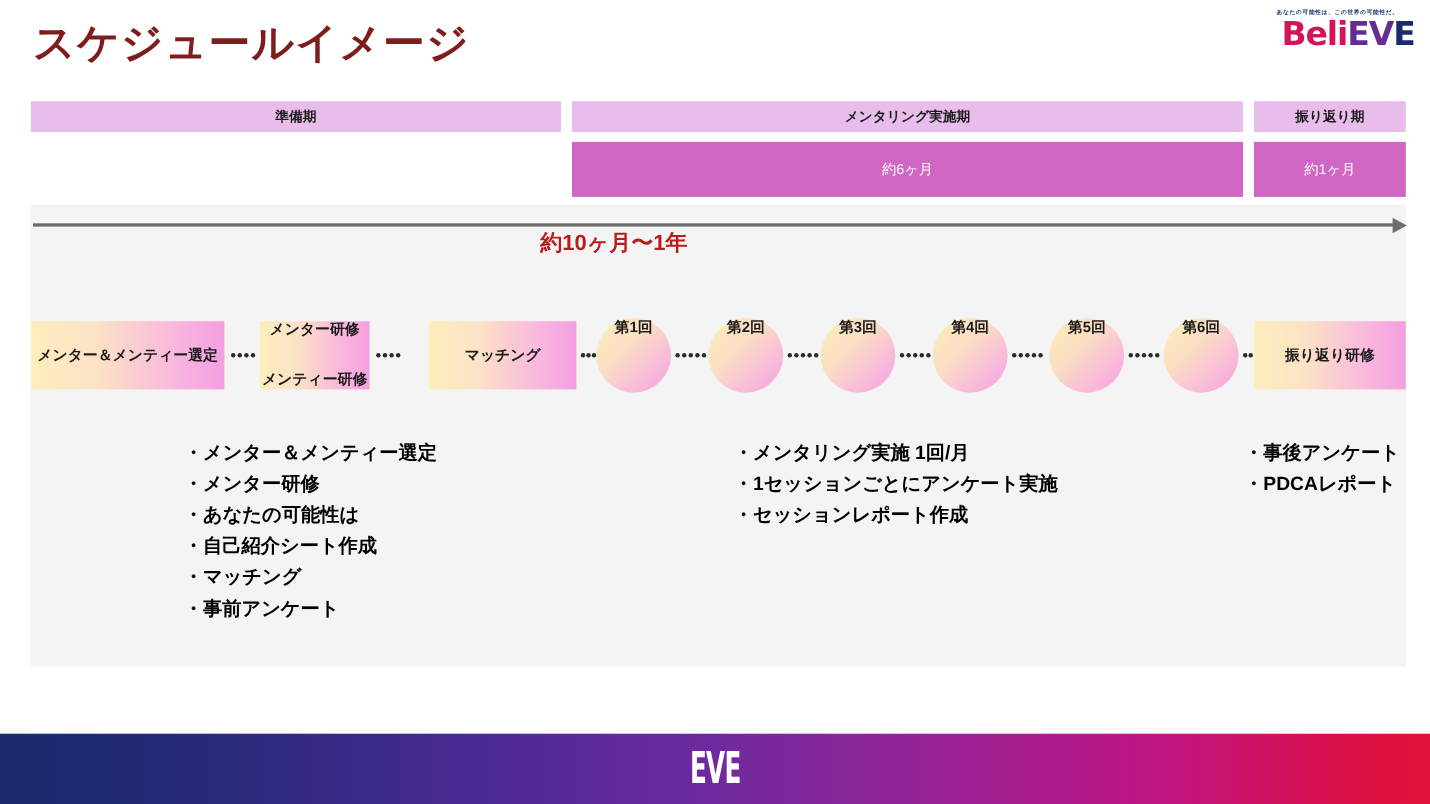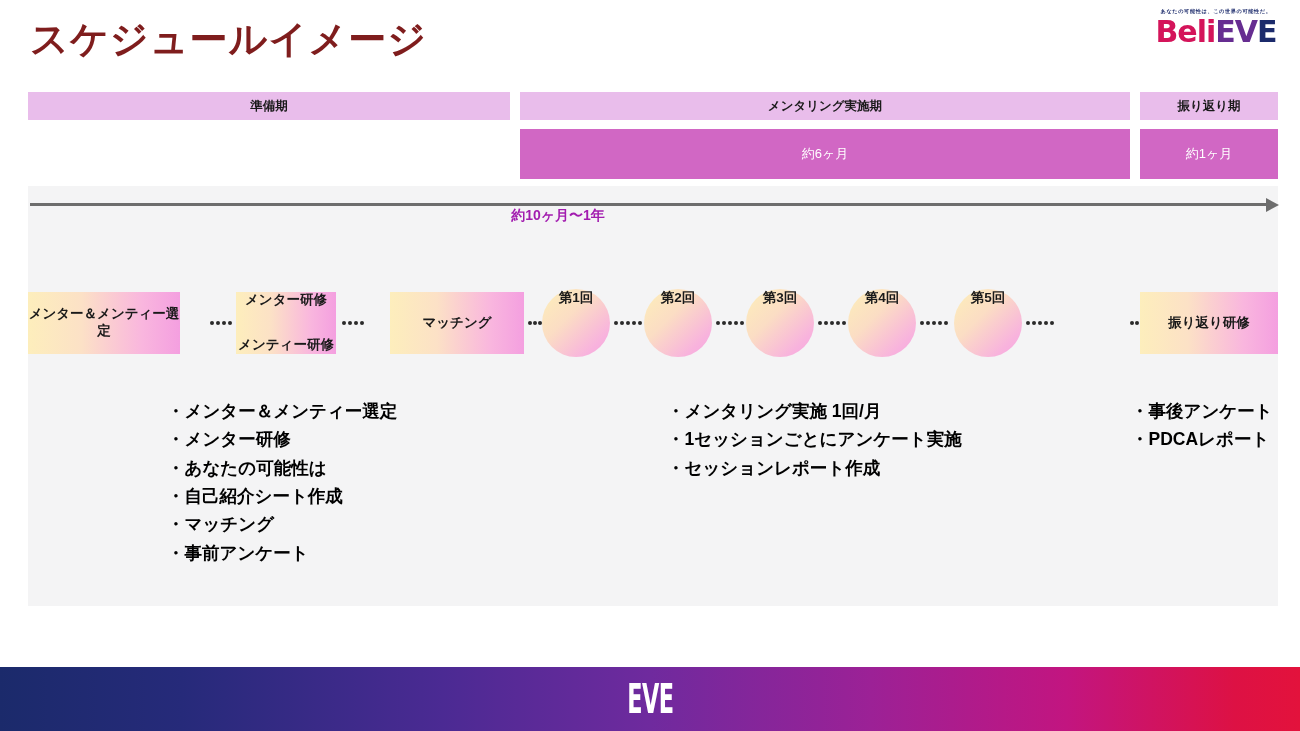--- a/index.html
+++ b/index.html
@@ -17,21 +17,21 @@
     font-size: 38px; font-weight: 700; letter-spacing: 1px;
     color: #7f1d1d; white-space: nowrap;
   }
   .logo-block { position: absolute; right: 14px; top: 8px; width: 140px; text-align: center; }
   .logo-tag {
     font-size: 5.2px; color: #1b2a6b; letter-spacing: .6px;
     white-space: nowrap; margin-bottom: 2px; font-weight: 700;
   }
   .logo-word {
     font-size: 30px; font-weight: 900; letter-spacing: -1px;
-    line-height: 1; white-space: nowrap; font-family: "DejaVu Sans", sans-serif;
+    line-height: 1; white-space: nowrap; font-family: "DejaVu Sans", sans-serif; text-align: right;
   }
   .logo-word .p1 { color: #d4145a; }
   .logo-word .p2 { color: #662d91; }
   .logo-word .p3 { color: #1b2a6b; }
   .phase-label {
     position: absolute; height: 28px; background: #e9bdeb;
     display: flex; align-items: center; justify-content: center;
     font-size: 12.5px; font-weight: 700; color: #1a1a1a;
   }
   .phase-dur {
@@ -53,21 +53,21 @@
   }
   .arrow-head {
     position: absolute; left: 1266px; top: 197.5px;
     width: 0; height: 0;
     border-top: 7px solid transparent;
     border-bottom: 7px solid transparent;
     border-left: 13px solid #6d6d6d;
   }
   .arrow-caption {
     position: absolute; left: 0; top: 207px; width: 1116px;
-    text-align: center; font-size: 14px; font-weight: 700; color: #a21caf;
+    text-align: center; font-size: 20px; font-weight: 700; color: #b91c1c;
   }
 
   
   .steps { position: absolute; left: 0; top: 292px; width: 1300px; height: 62px; }
   .step-box {
     position: absolute; top: 0; height: 62px;
     background: linear-gradient(90deg, #fdeebc 0%, #fce1c6 35%, #f9b6de 75%, #f49fe0 100%);
     display: flex; flex-direction: column; align-items: center; justify-content: center;
     font-size: 13.5px; font-weight: 700; color: #1a1a1a; line-height: 1.25;
     text-align: center;
@@ -120,21 +120,21 @@
   <div class="phase-dur" style="left:1140px; top:129px; width:138px;">約1ヶ月</div>
 
   <div class="panel"></div>
 
   <div class="arrow-line"></div>
   <div class="arrow-head"></div>
   <div class="arrow-caption">約10ヶ月〜1年</div>
 
   <div class="steps">
 
-    <div class="step-box" style="left:28px; width:152px;">
+    <div class="step-box" style="left:28px; width:176px;">
       <span>メンター＆メンティー選定</span>
     </div>
 
     <div class="dots" style="left:210px; width:22px;">
       <i></i>
         <i></i>
         <i></i>
         <i></i>
     </div>
 
@@ -213,20 +213,23 @@
     </div>
 
     <div class="dots" style="left:1026px; width:28px;">
       <i></i>
         <i></i>
         <i></i>
         <i></i>
         <i></i>
     </div>
 
+    <div class="step-circle" style="left:1058px;">
+      <span>第6回</span>
+    </div>
 
     <div class="dots" style="left:1130px; width:14px;">
       <i></i>
         <i></i>
         <i></i>
     </div>
 
     <div class="step-box" style="left:1140px; width:138px;">
       <span>振り返り研修</span>
     </div>

